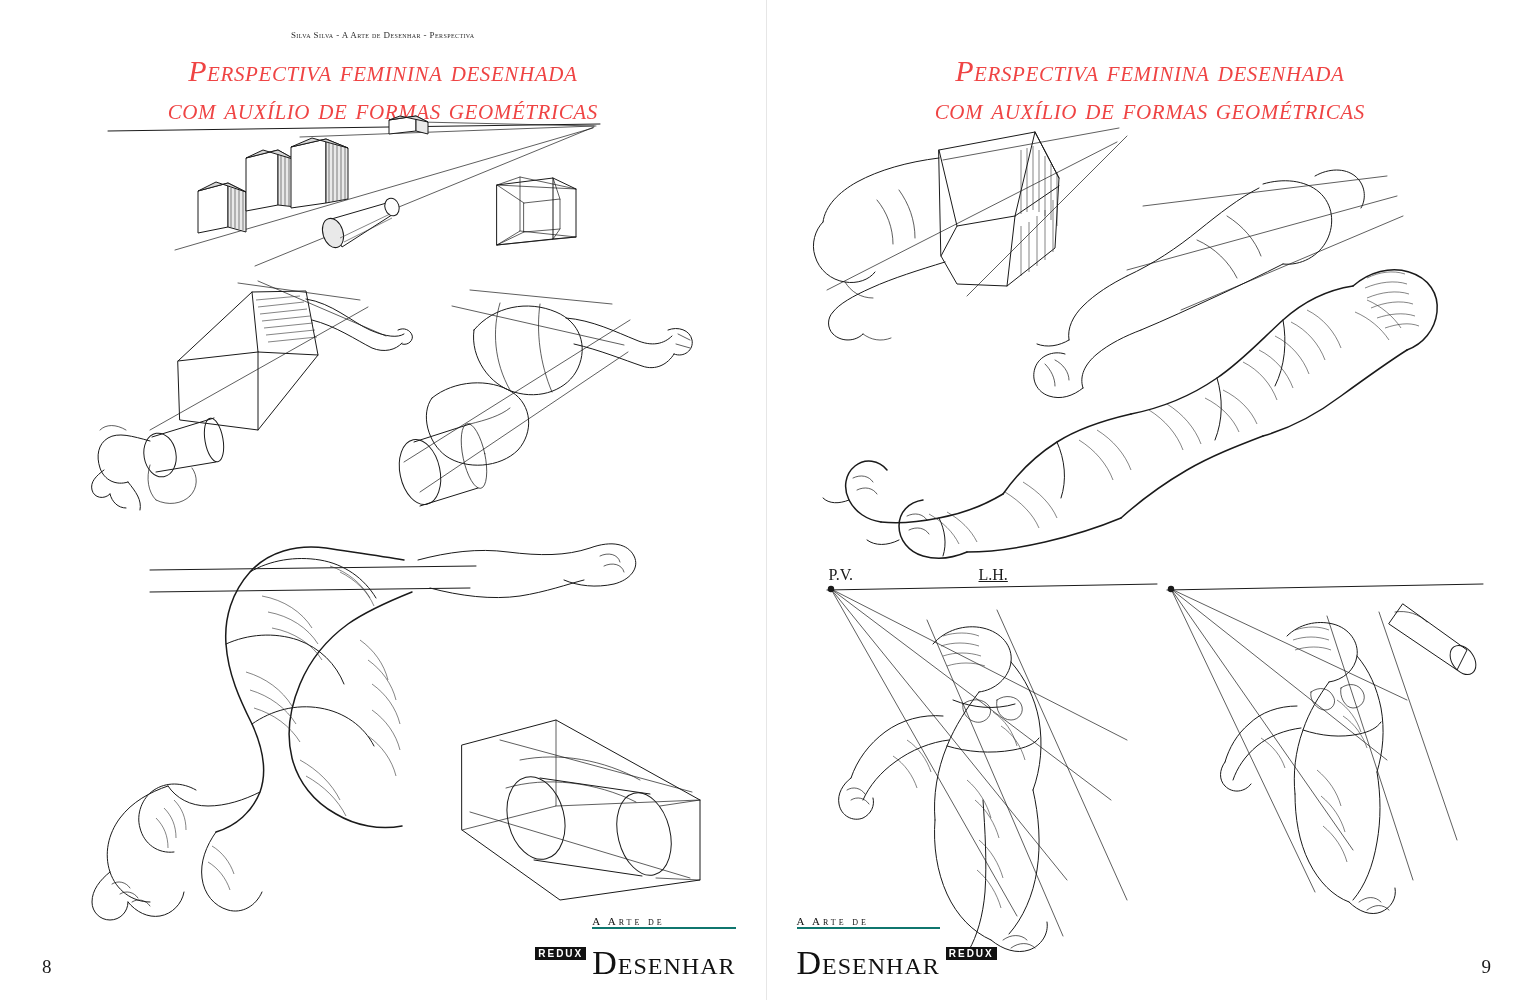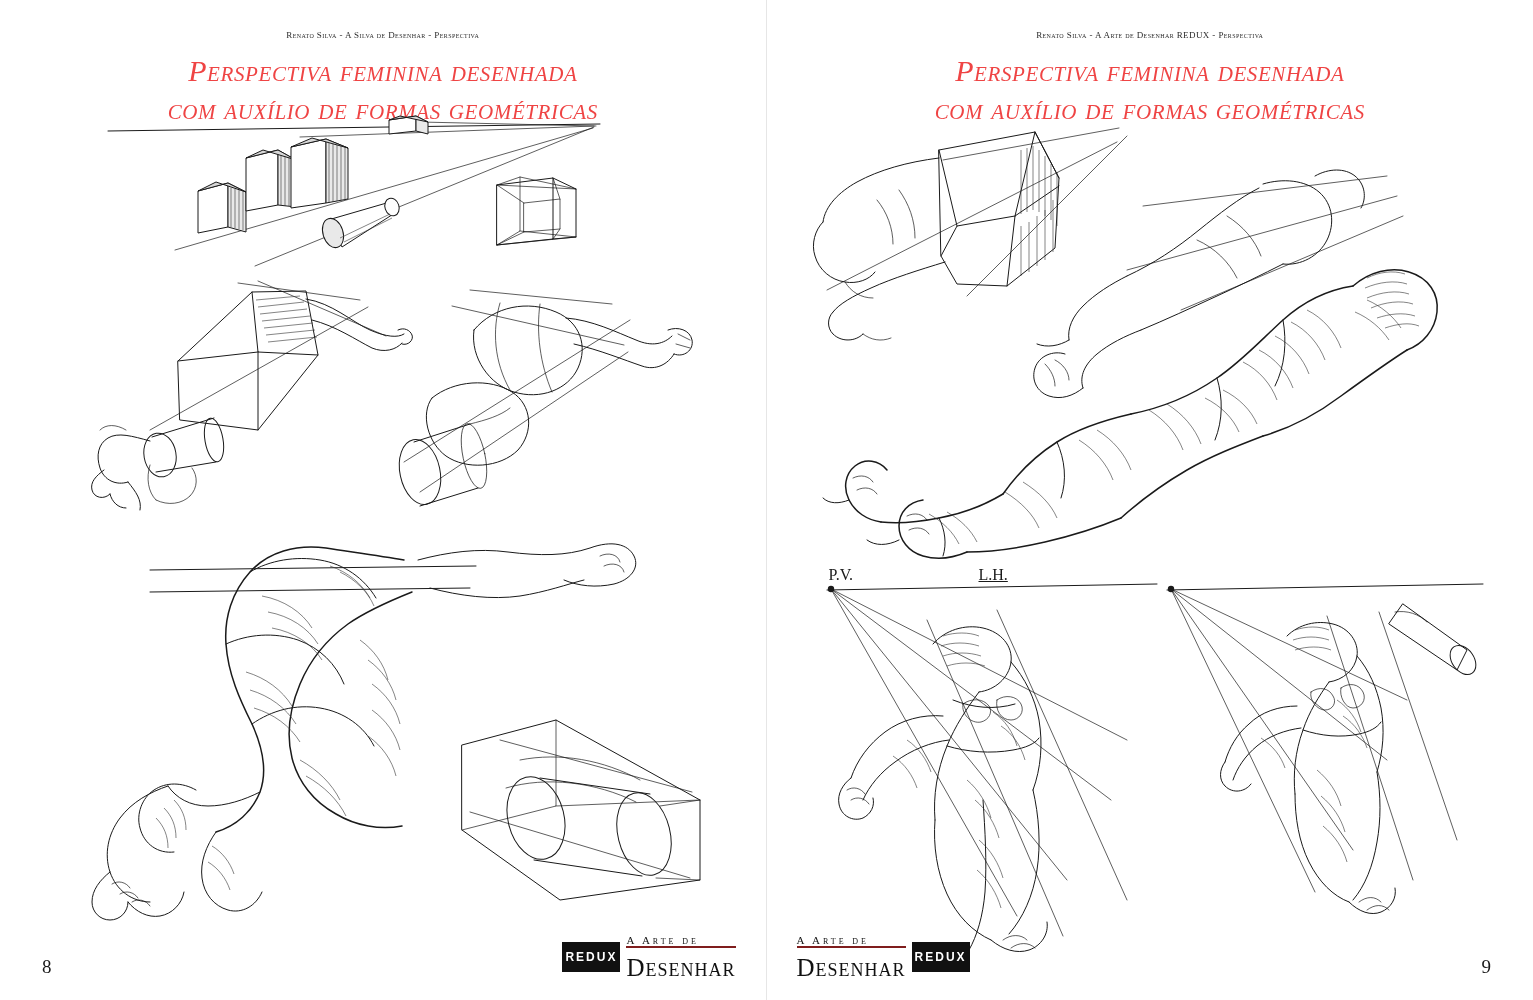--- a/index.html
+++ b/index.html
@@ -69,42 +69,42 @@
     position: absolute;
     bottom: 20px;
     display: flex;
     align-items: flex-end;
     gap: 6px;
   }
   .logo.left-logo { right: 30px; }
   .logo.right-logo { left: 30px; }
   .logo .redux {
     font-family: "Liberation Sans", sans-serif;
-    font-size: 12px;
+    font-size: 10px;
     font-weight: bold;
     letter-spacing: 2px;
     background: #111;
     color: #fff;
-    padding: 8px 3px;
-    margin-bottom: 8px;
+    padding: 1px 3px;
+    margin-bottom: 20px;
   }
   .logo .stack { line-height: 1; }
   .logo .small {
     font-variant: small-caps;
     font-size: 11px;
     letter-spacing: 3px;
     display: block;
   }
   .logo .big {
     font-variant: small-caps;
-    font-size: 25px;
+    font-size: 34px;
     letter-spacing: 1px;
     display: block;
-    border-top: 2px solid #7f1d1d;
-    padding-top: 7px;
+    border-top: 2px solid #0f766e;
+    padding-top: 17px;
   }
 
   .art {
     position: absolute;
     left: 0;
     top: 0;
     width: 100%;
     height: 100%;
     pointer-events: none;
   }
@@ -124,21 +124,21 @@
     color: #1a1a1a;
   }
 </style>
 </head>
 <body>
 
 <div class="spread">
 
   <div class="page left">
 
-    <div class="running-head">Renato Silva - A Silva de Desenhar - Perspectiva</div>
+    <div class="running-head">Silva Silva - A Arte de Desenhar - Perspectiva</div>
 
     <div class="page-title">
       <span class="l1">Perspectiva feminina desenhada</span>
       <span class="l2">com auxílio de formas geométricas</span>
     </div>
 
     <div class="art">
       <svg width="766" height="1000" viewBox="0 0 766 1000">
 
         <g>
@@ -293,21 +293,20 @@
       <span class="redux">REDUX</span>
       <span class="stack">
         <span class="small">A Arte de</span>
         <span class="big">Desenhar</span>
       </span>
     </div>
   </div>
 
   <div class="page right">
 
-    <div class="running-head">Renato Silva - A Arte de Desenhar REDUX - Perspectiva</div>
 
     <div class="page-title">
       <span class="l1">Perspectiva feminina desenhada</span>
       <span class="l2">com auxílio de formas geométricas</span>
     </div>
 
     <div class="art">
       <svg width="766" height="1000" viewBox="0 0 766 1000">
 
         <g>

